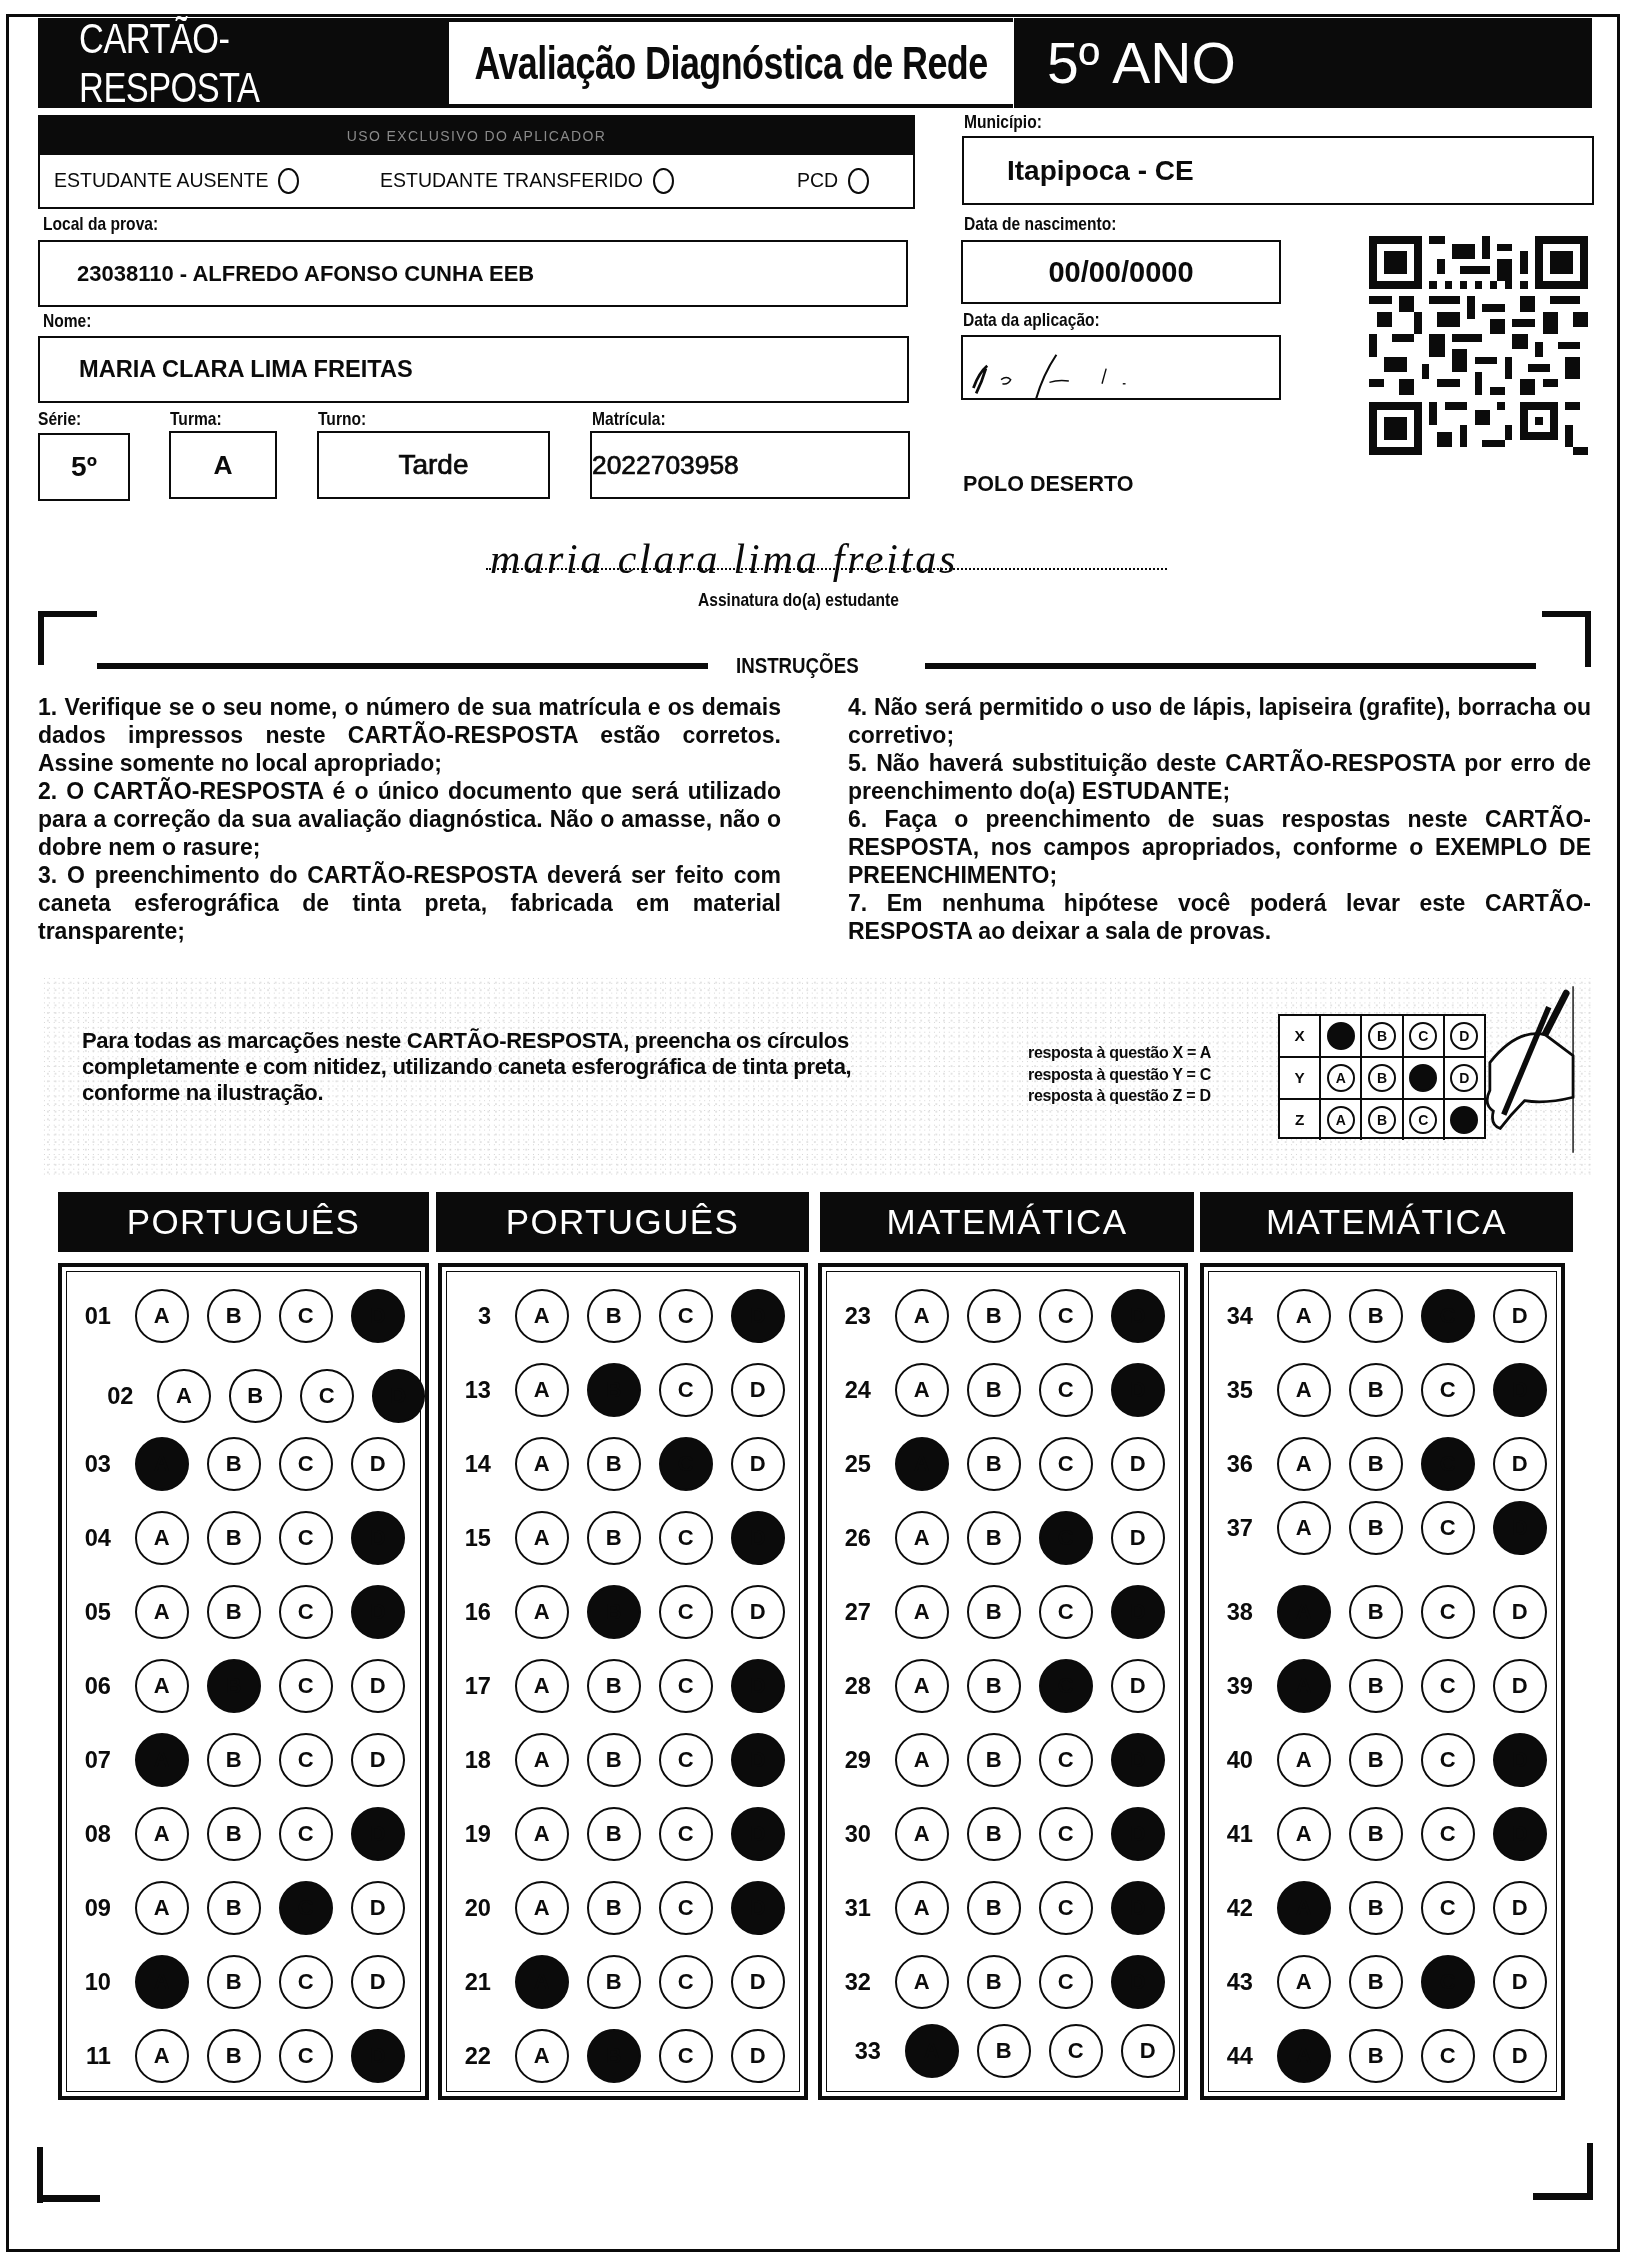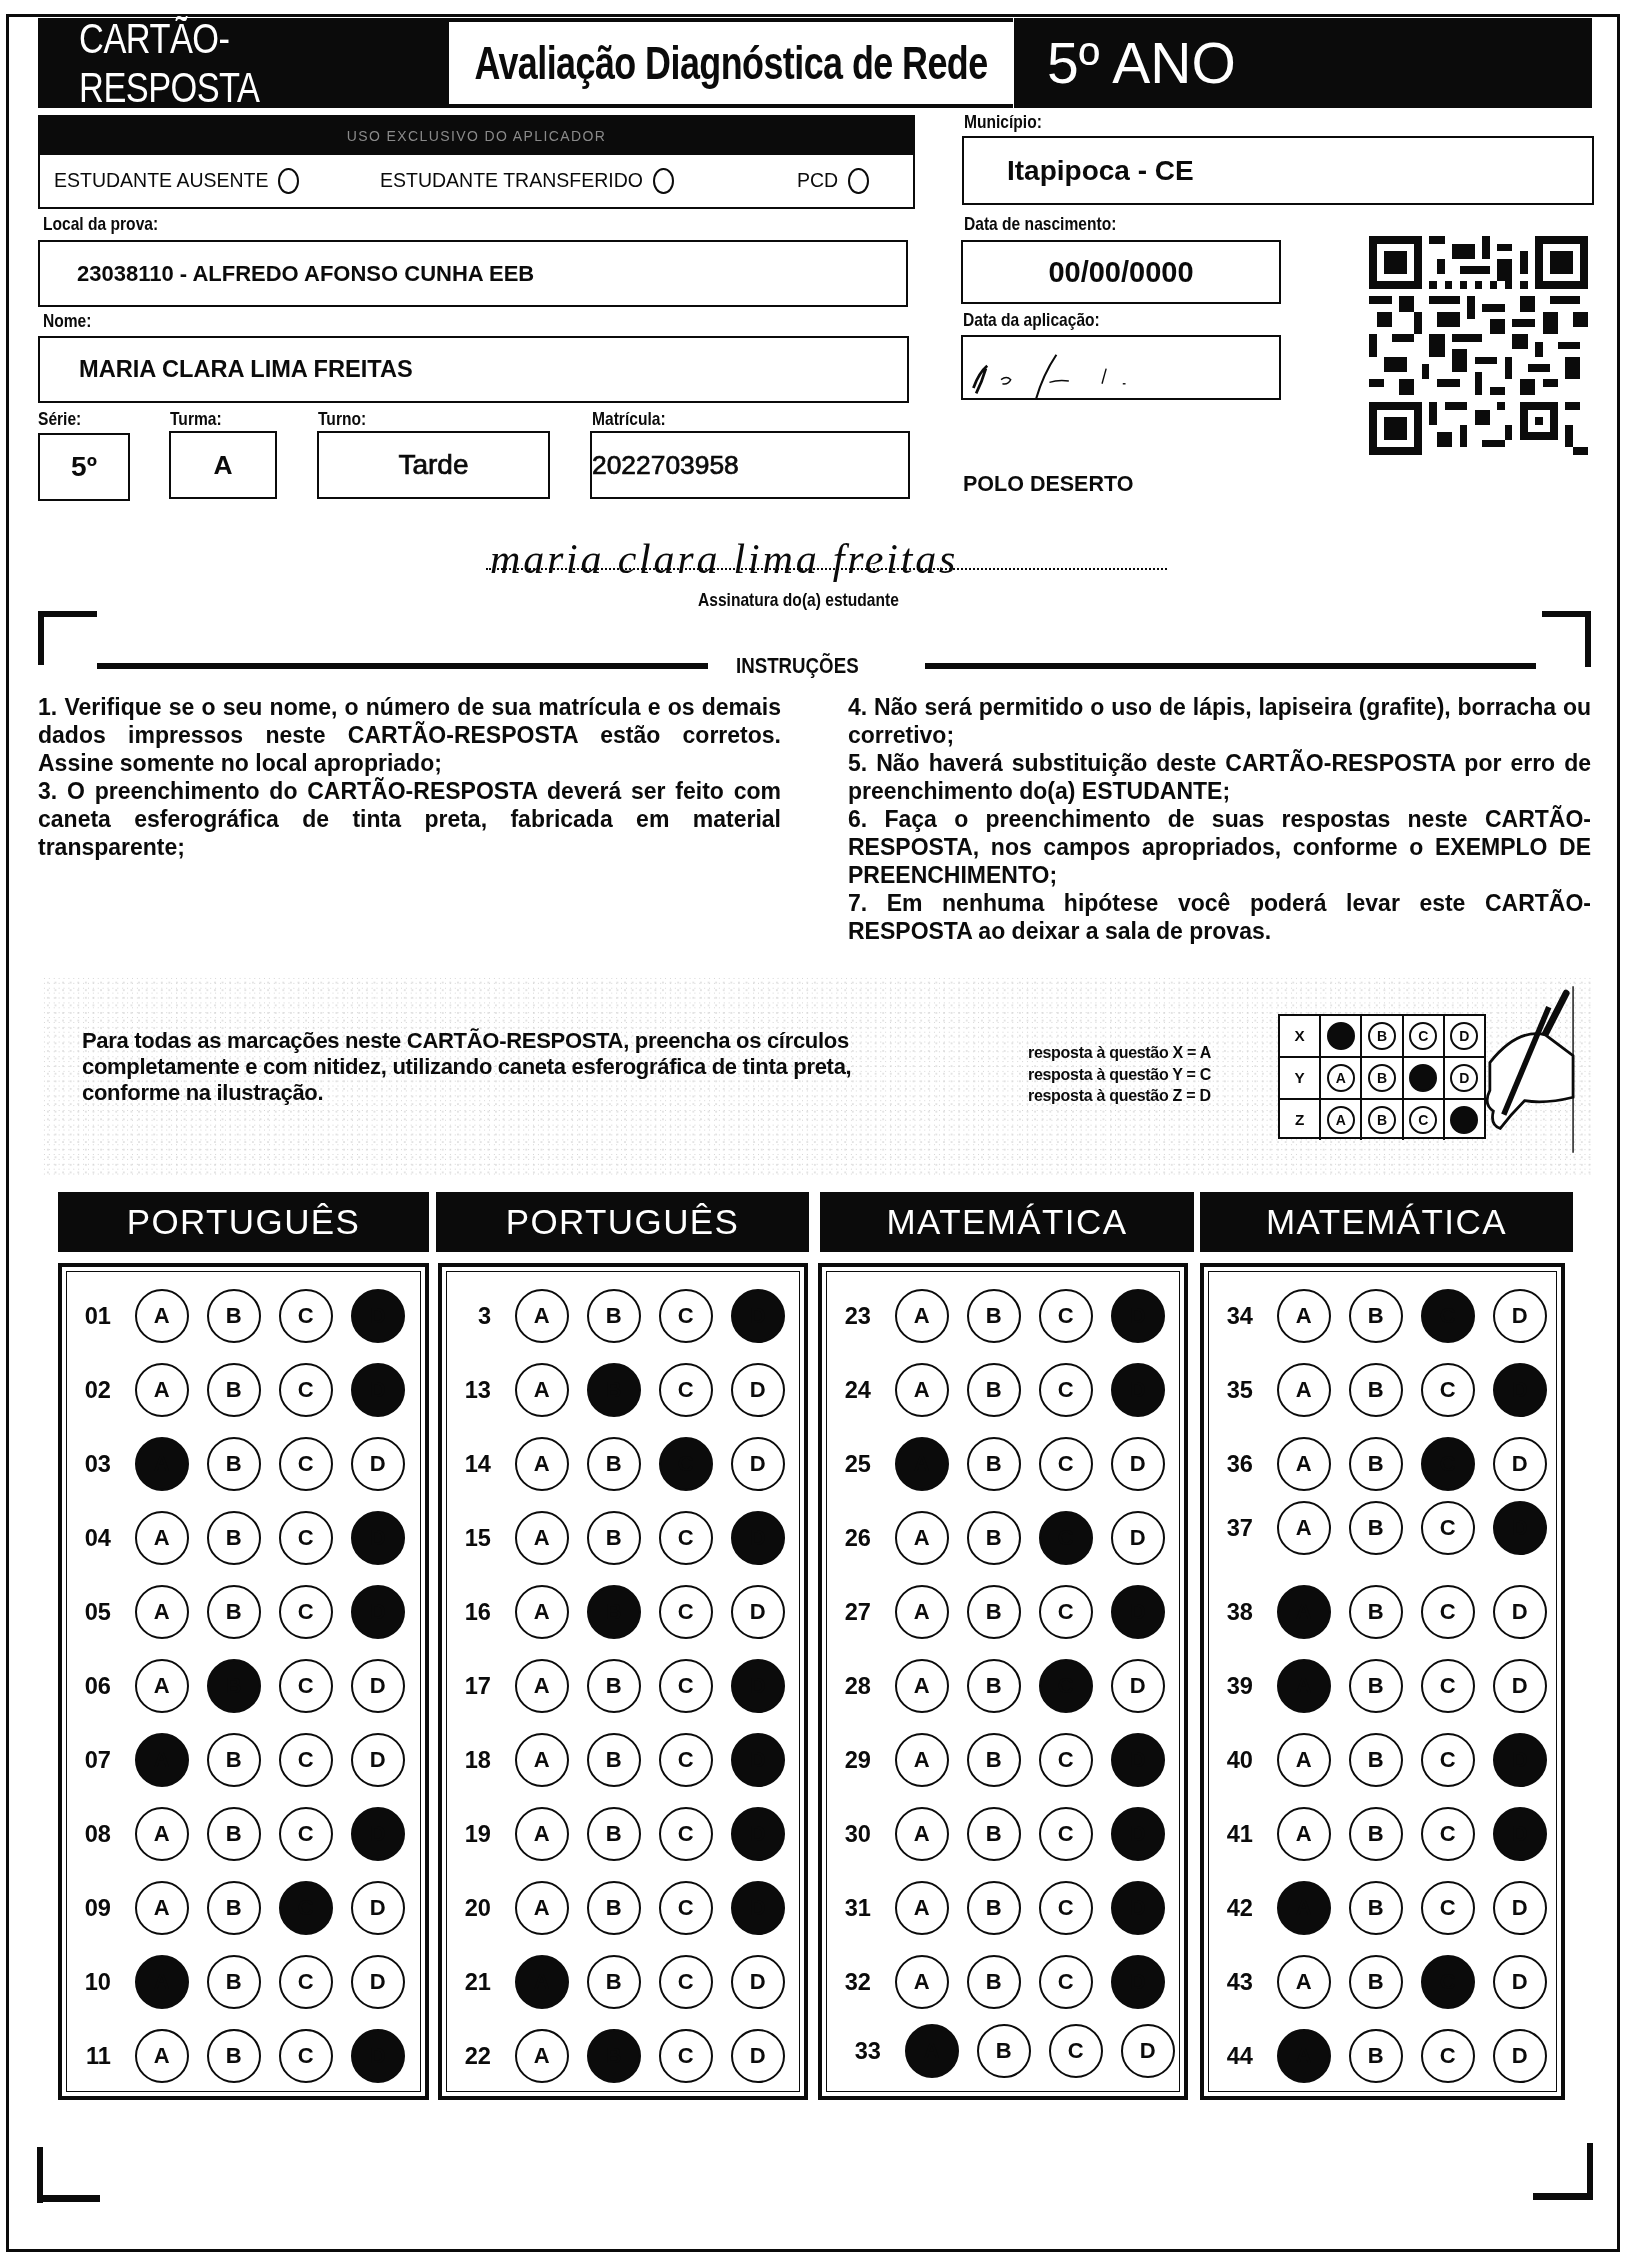--- a/index.html
+++ b/index.html
@@ -226,20 +226,21 @@
 <div class="corner" style="left:37px; top:2195px; width:63px; height:7px;"></div>
 <div class="corner" style="left:1587px; top:2143px; width:5.6px; height:57px;"></div>
 <div class="corner" style="left:1533px; top:2193px; width:59px; height:7px;"></div>
 
 <div class="corner" style="left:97px; top:663px; width:611px; height:5.6px;"></div>
 <div class="abs instr-title">INSTRUÇÕES</div>
 <div class="corner" style="left:925px; top:663px; width:611px; height:5.6px;"></div>
 
 <div class="abs instr-col" style="left:38px; top:693px; width:743px;">
   <p>1. Verifique se o seu nome, o número de sua matrícula e os demais dados impressos neste CARTÃO-RESPOSTA estão corretos. Assine somente no local apropriado;</p>
+  <p>2. O CARTÃO-RESPOSTA é o único documento que será utilizado para a correção da sua avaliação diagnóstica. Não o amasse, não o dobre nem o rasure;</p>
   <p>3. O preenchimento do CARTÃO-RESPOSTA deverá ser feito com caneta esferográfica de tinta preta, fabricada em material transparente;</p>
 </div>
 <div class="abs instr-col" style="left:848px; top:693px; width:743px;">
   <p>4. Não será permitido o uso de lápis, lapiseira (grafite), borracha ou corretivo;</p>
   <p>5. Não haverá substituição deste CARTÃO-RESPOSTA por erro de preenchimento do(a) ESTUDANTE;</p>
   <p>6. Faça o preenchimento de suas respostas neste CARTÃO-RESPOSTA, nos campos apropriados, conforme o EXEMPLO DE PREENCHIMENTO;</p>
   <p>7. Em nenhuma hipótese você poderá levar este CARTÃO-RESPOSTA ao deixar a sala de provas.</p>
 </div>
 
 <div class="abs example-bg"></div>
@@ -318,21 +319,21 @@
 
 <div class="grid" style="left:58px; width:371px;">
     <div class="grid-inner"></div>
     <div class="q-row" style="top: 21px;">
       <span class="q-num">01</span>
       <span class="bubble">A</span>
       <span class="bubble">B</span>
       <span class="bubble">C</span>
       <span class="bubble filled">D</span>
     </div>
-    <div class="q-row" style="top: 95px;">
+    <div class="q-row" style="top: 101px; padding-left: 23px;">
       <span class="q-num">02</span>
       <span class="bubble">A</span>
       <span class="bubble">B</span>
       <span class="bubble">C</span>
       <span class="bubble filled">D</span>
     </div>
     <div class="q-row" style="top: 169px;">
       <span class="q-num">03</span>
       <span class="bubble filled">A</span>
       <span class="bubble">B</span>

